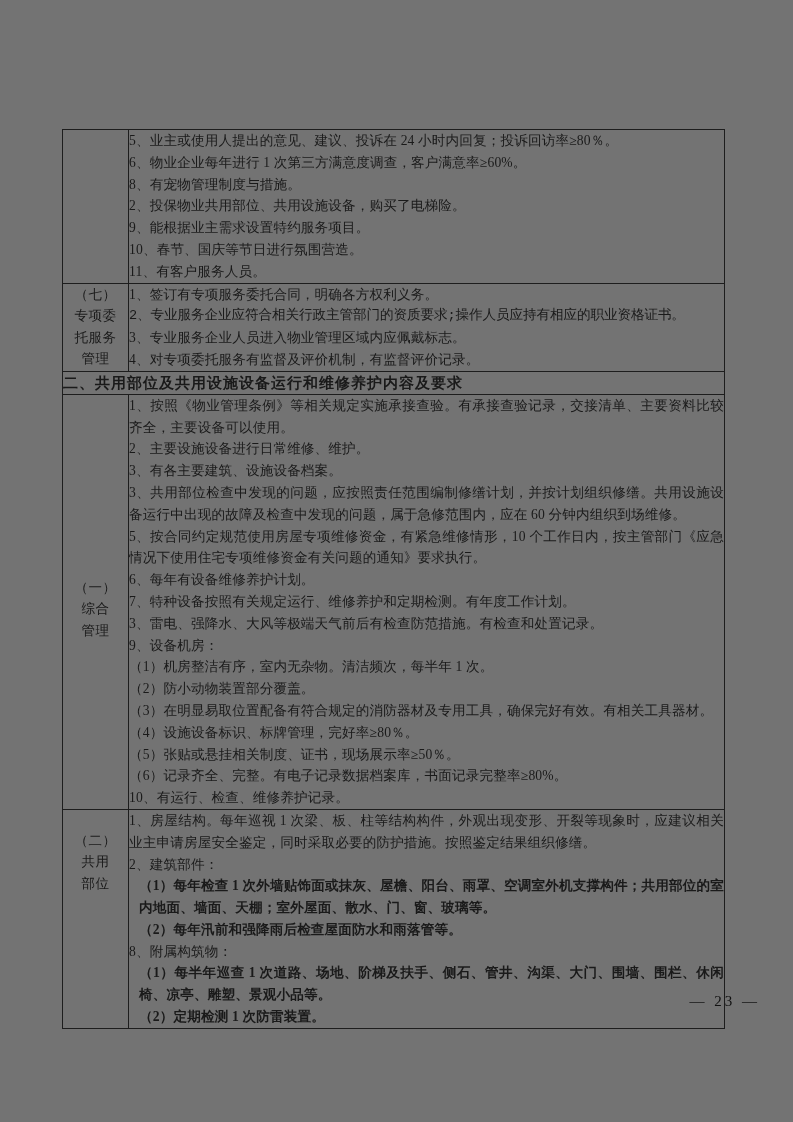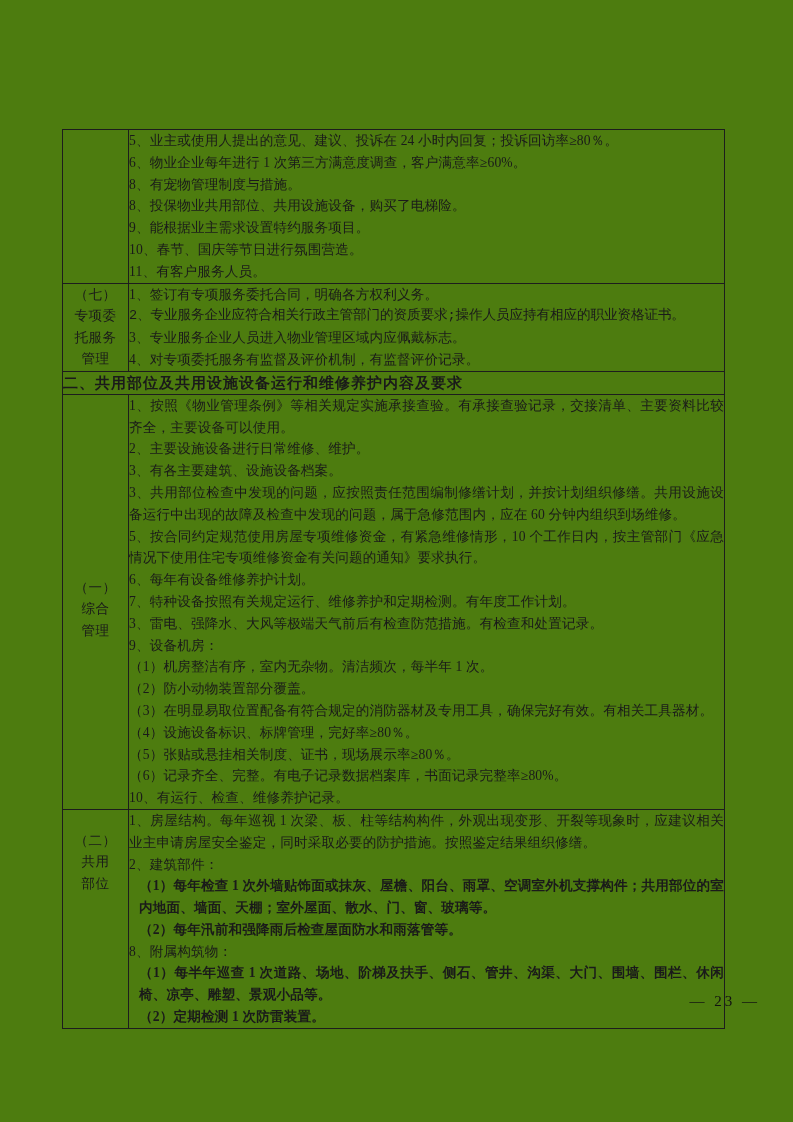--- a/index.html
+++ b/index.html
@@ -14,21 +14,21 @@
     font-family: "Liberation Serif", "DejaVu Serif", serif;
     color: #1a1a1a;
     overflow: hidden;
   }
 
   .page {
     position: absolute;
     left: 0; top: 0;
     width: 793px;
     height: 1122px;
-    background: #4d7c0f;
+    background: #737373;
   }
 
   
   .doc-table {
     position: absolute;
     left: 62px;
     top: 129px;
     width: 662px;
     border-collapse: collapse;
     table-layout: fixed;
@@ -101,21 +101,21 @@
       <col class="col-body">
     </colgroup>
     <tbody>
 
       <tr>
         <td class="label-cell"></td>
         <td class="body-cell">
           <p>5、业主或使用人提出的意见、建议、投诉在 24 小时内回复；投诉回访率≥80％。</p>
           <p>6、物业企业每年进行 1 次第三方满意度调查，客户满意率≥60%。</p>
           <p>8、有宠物管理制度与措施。</p>
-          <p>8、投保物业共用部位、共用设施设备，购买了电梯险。</p>
+          <p>2、投保物业共用部位、共用设施设备，购买了电梯险。</p>
           <p>9、能根据业主需求设置特约服务项目。</p>
           <p>10、春节、国庆等节日进行氛围营造。</p>
           <p>11、有客户服务人员。</p>
         </td>
       </tr>
 
       <tr>
         <td class="label-cell">
           <span class="lbl-line">（七）</span>
           <span class="lbl-line">专项委</span>
@@ -148,21 +148,21 @@
           <p>3、共用部位检查中发现的问题，应按照责任范围编制修缮计划，并按计划组织修缮。共用设施设备运行中出现的故障及检查中发现的问题，属于急修范围内，应在 60 分钟内组织到场维修。</p>
           <p>5、按合同约定规范使用房屋专项维修资金，有紧急维修情形，10 个工作日内，按主管部门《应急情况下使用住宅专项维修资金有关问题的通知》要求执行。</p>
           <p>6、每年有设备维修养护计划。</p>
           <p>7、特种设备按照有关规定运行、维修养护和定期检测。有年度工作计划。</p>
           <p>3、雷电、强降水、大风等极端天气前后有检查防范措施。有检查和处置记录。</p>
           <p>9、设备机房：</p>
           <p>（1）机房整洁有序，室内无杂物。清洁频次，每半年 1 次。</p>
           <p>（2）防小动物装置部分覆盖。</p>
           <p>（3）在明显易取位置配备有符合规定的消防器材及专用工具，确保完好有效。有相关工具器材。</p>
           <p>（4）设施设备标识、标牌管理，完好率≥80％。</p>
-          <p>（5）张贴或悬挂相关制度、证书，现场展示率≥80％。</p>
+          <p>（5）张贴或悬挂相关制度、证书，现场展示率≥50％。</p>
           <p>（6）记录齐全、完整。有电子记录数据档案库，书面记录完整率≥80%。</p>
           <p>10、有运行、检查、维修养护记录。</p>
         </td>
       </tr>
 
       <tr>
         <td class="label-cell pad-mid">
           <div style="height:20px;"></div>
           <span class="lbl-line">（二）</span>
           <span class="lbl-line">共用</span>

